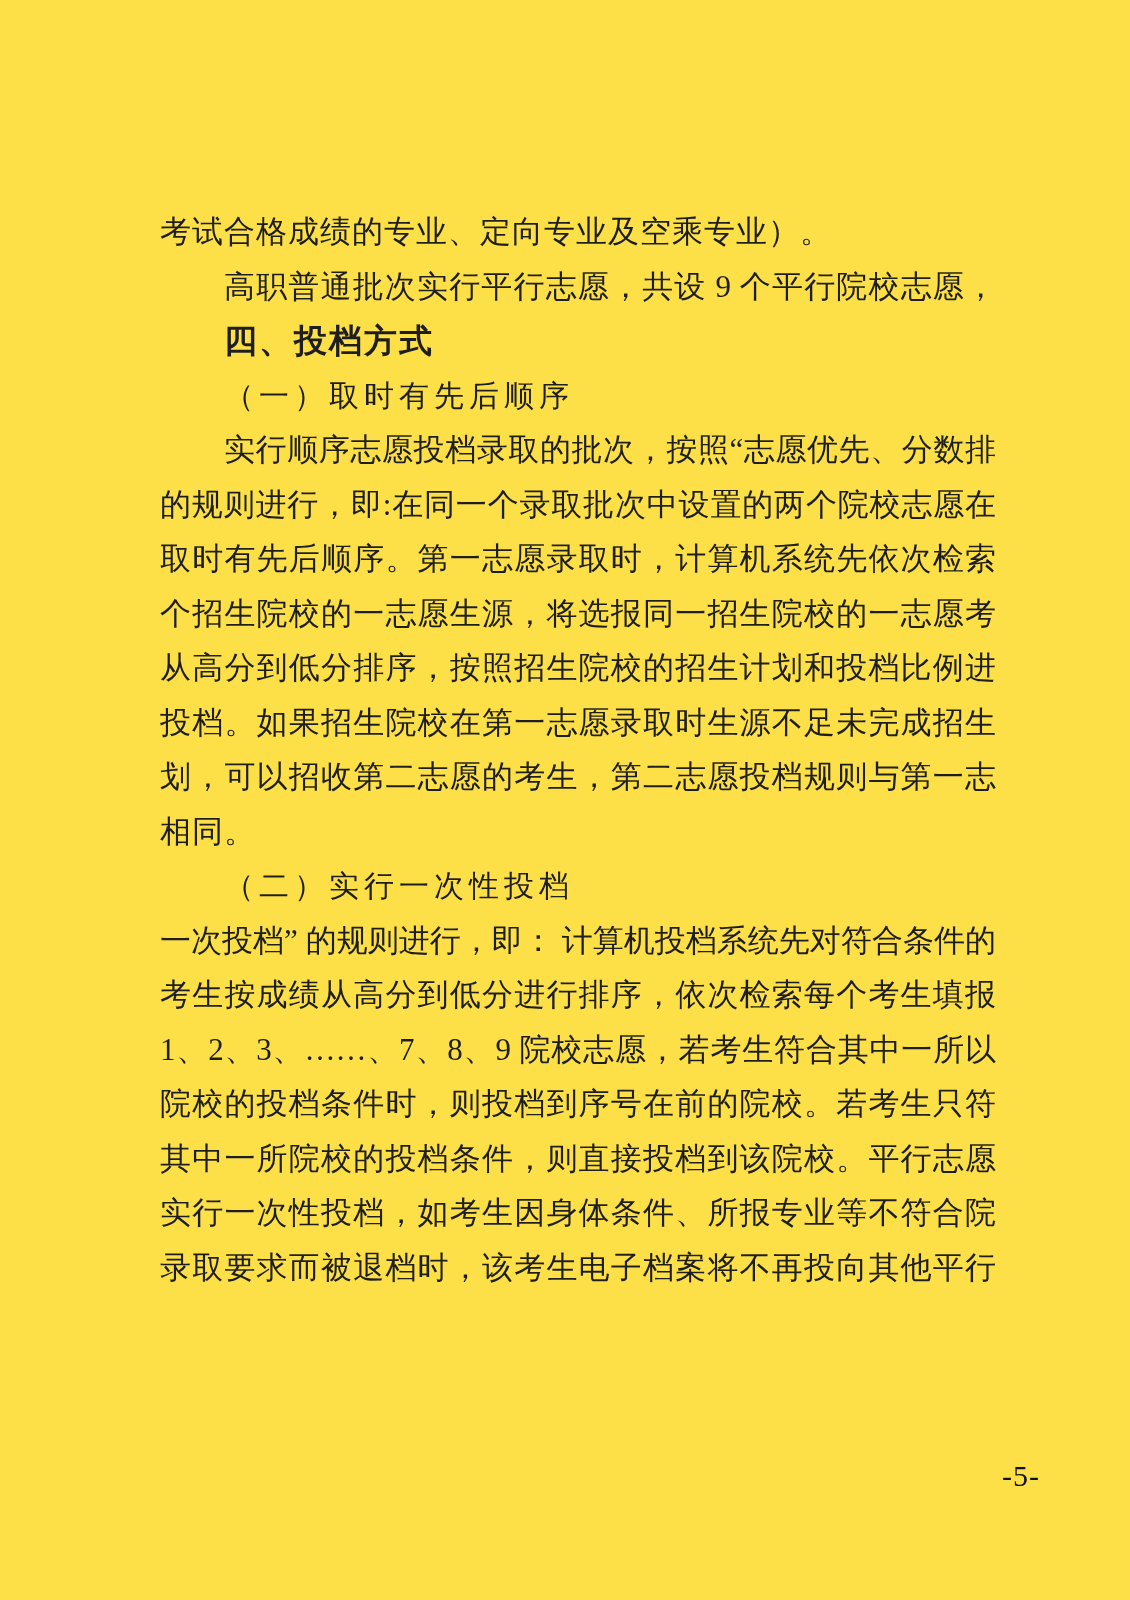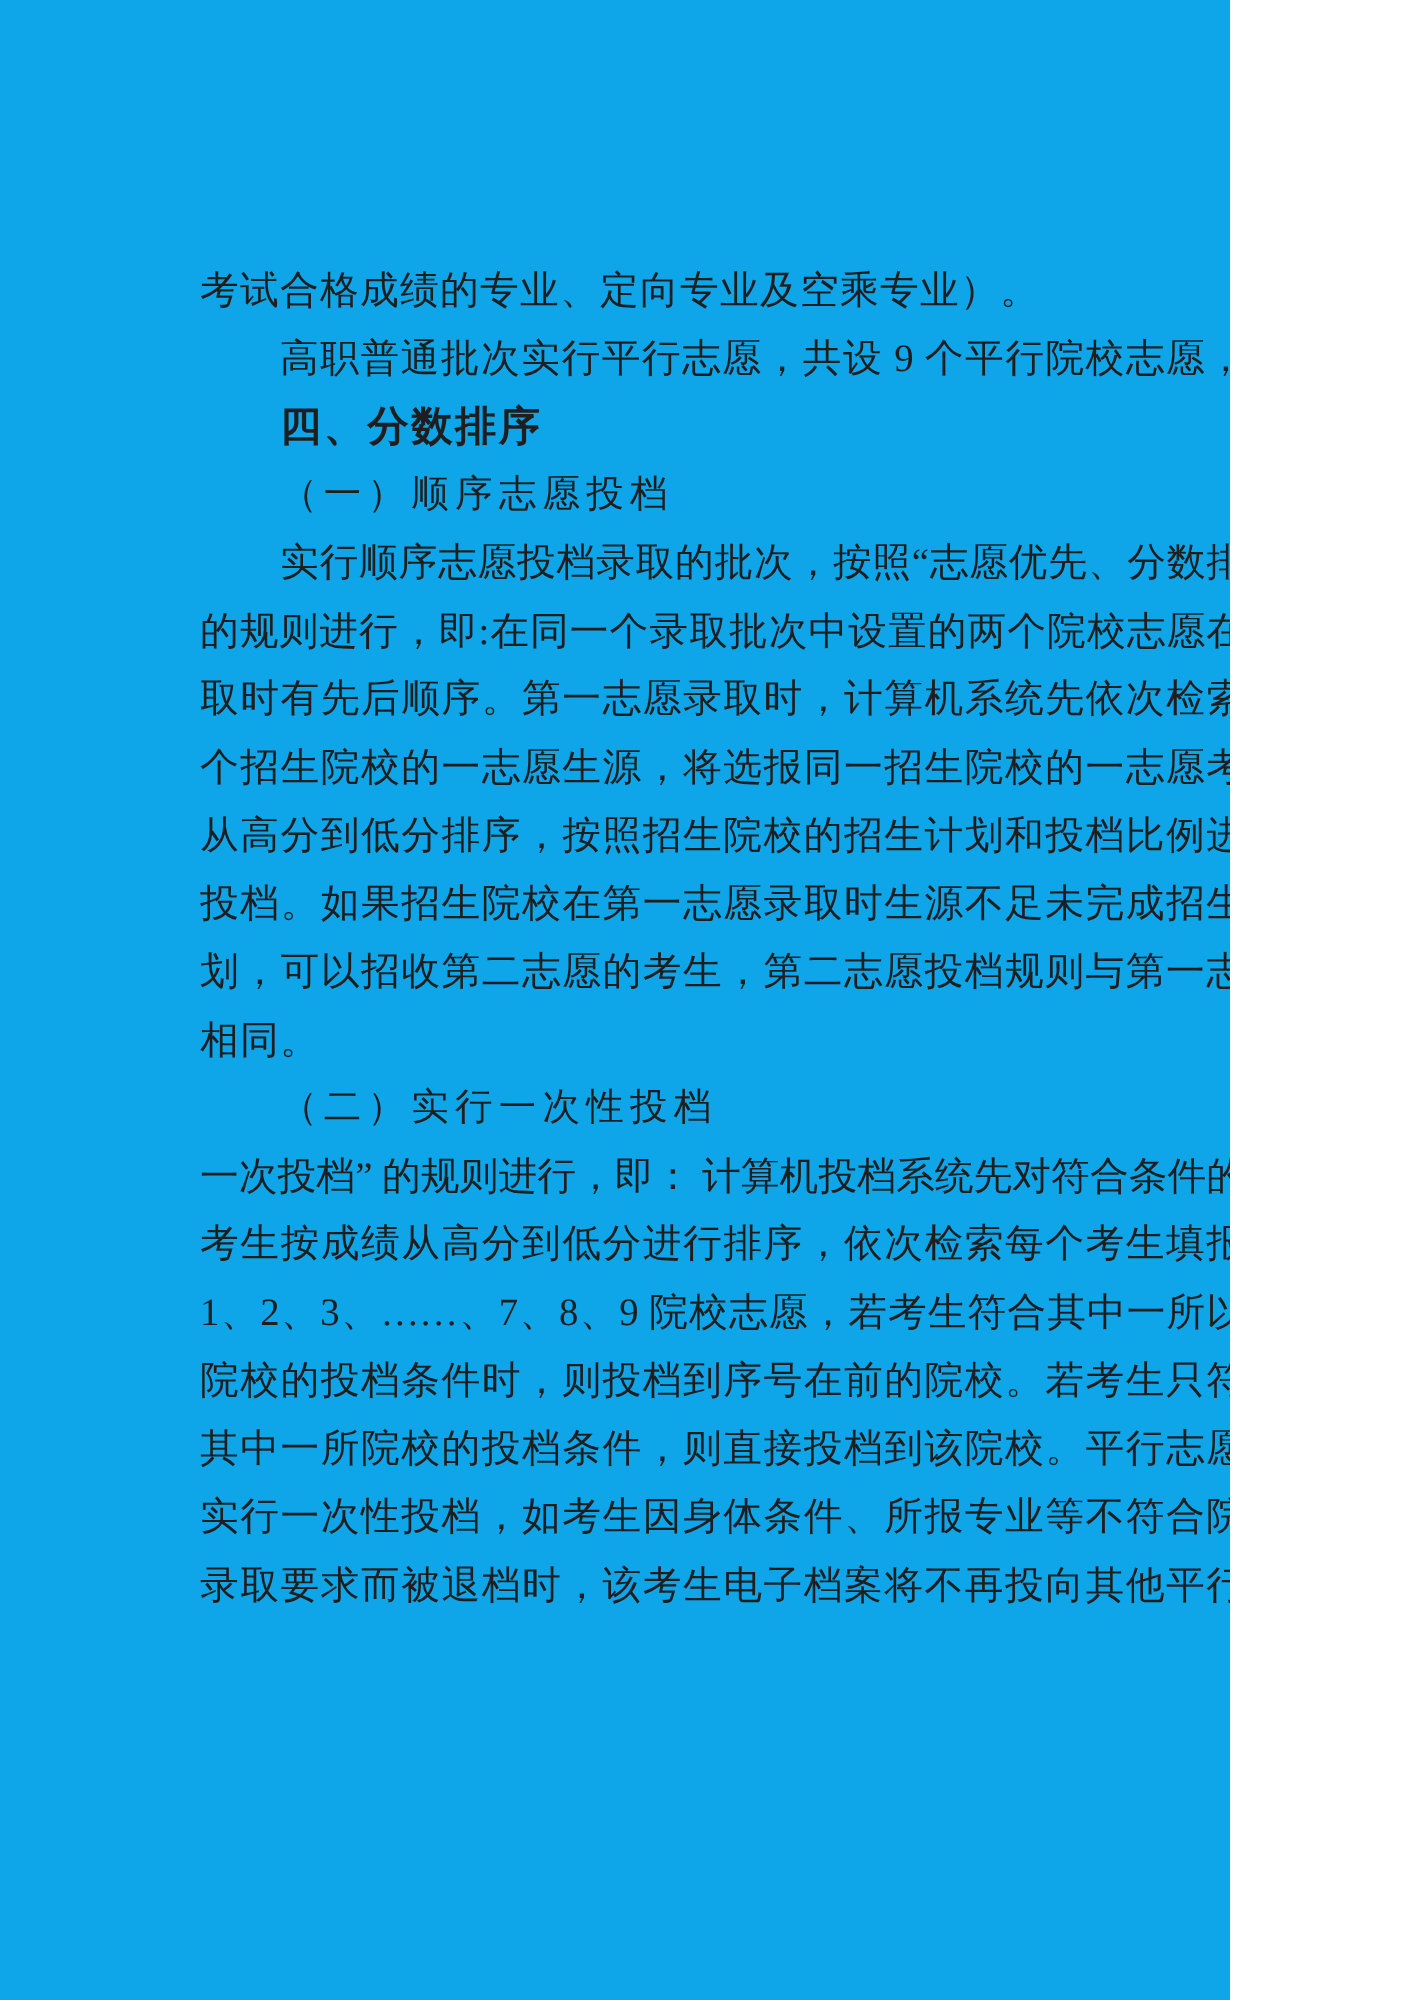--- a/index.html
+++ b/index.html
@@ -2,23 +2,23 @@
 <html><head>
 <meta charset="utf-8">
 <style>
   html, body {
     margin: 0;
     padding: 0;
     background: #ffffff;
   }
   .page {
     position: relative;
-    width: 984px;
+    width: 1130px;
     height: 1600px;
-    background: #0ea5e9;
+    background: #fde047;
     overflow: hidden;
     font-family: "Liberation Serif", "DejaVu Serif", serif;
     color: #1e1e1e;
   }
   .text-block {
     position: absolute;
     left: 160px;
     top: 205px;
     width: 836px;
   }
@@ -61,22 +61,22 @@
     letter-spacing: 1px;
   }
 </style>
 </head>
 <body>
 
 <div class="page">
   <div class="text-block">
     <div class="line">考试合格成绩的专业、定向专业及空乘专业）。</div>
     <div class="line indent justify">高职普通批次实行平行志愿，共设 9 个平行院校志愿，每</div>
-    <div class="line indent heading">四、分数排序</div>
-    <div class="line indent kaiti">（一）顺序志愿投档</div>
+    <div class="line indent heading">四、投档方式</div>
+    <div class="line indent kaiti">（一）取时有先后顺序</div>
     <div class="line indent justify">实行顺序志愿投档录取的批次，按照“志愿优先、分数排序”</div>
     <div class="line justify">的规则进行，即:在同一个录取批次中设置的两个院校志愿在录</div>
     <div class="line justify">取时有先后顺序。第一志愿录取时，计算机系统先依次检索各</div>
     <div class="line justify">个招生院校的一志愿生源，将选报同一招生院校的一志愿考生</div>
     <div class="line justify">从高分到低分排序，按照招生院校的招生计划和投档比例进行</div>
     <div class="line justify">投档。如果招生院校在第一志愿录取时生源不足未完成招生计</div>
     <div class="line justify">划，可以招收第二志愿的考生，第二志愿投档规则与第一志愿</div>
     <div class="line">相同。</div>
     <div class="line indent kaiti">（二）实行一次性投档</div>
     <div class="line justify">一次投档” 的规则进行，即： 计算机投档系统先对符合条件的</div>

